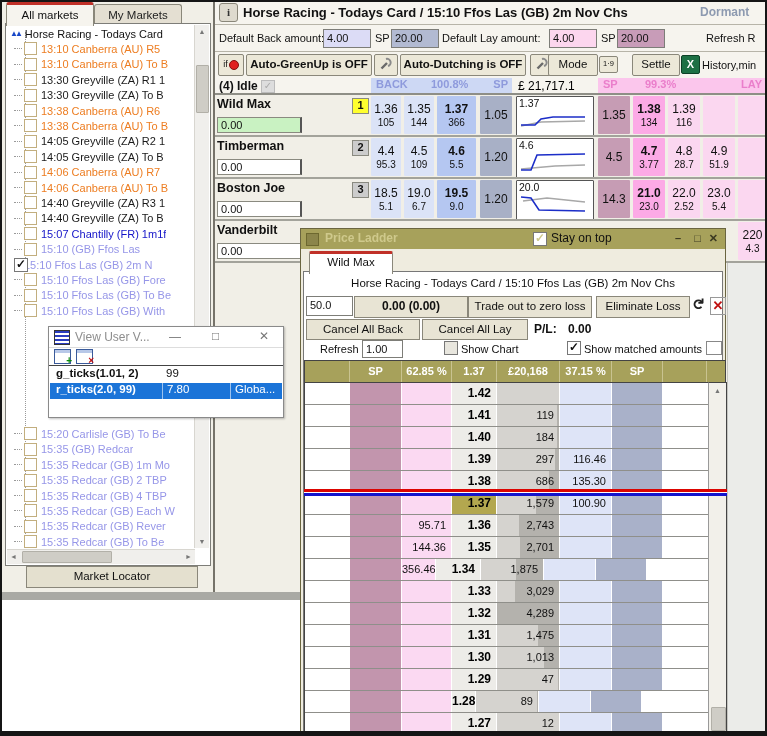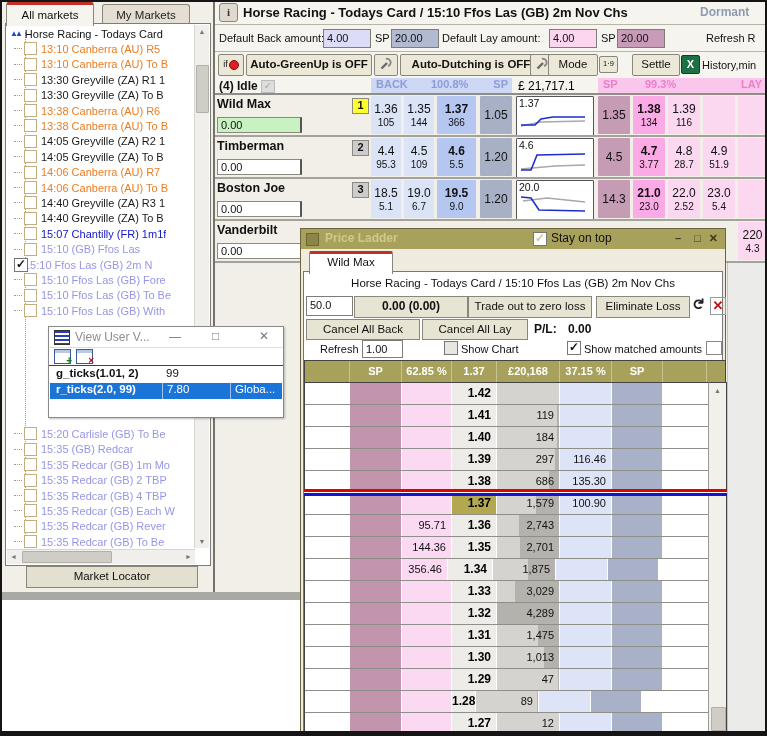--- a/index.html
+++ b/index.html
@@ -6,21 +6,21 @@
   .screen{position:relative;width:767px;height:736px;background:#f1efe7;overflow:hidden;
     font-family:"Liberation Sans",sans-serif;font-size:11px;color:#111;}
   .abs{position:absolute;}
   
   .fr{position:absolute;background:#151515;z-index:60;}
   
   .sidebar{position:absolute;left:2px;top:2px;width:211px;height:590px;background:#f1efe7;border-right:2px solid #6b6b66;z-index:5;}
   .tab{position:absolute;top:0;height:21px;line-height:20px;text-align:center;font-size:11.5px;
     border:1px solid #8a877a;border-bottom:none;border-radius:3px 3px 0 0;}
   .tab.active{background:#f6f4ee;border-top:3px solid #c03028;font-weight:400;z-index:2;}
-  .tab.inactive{background:#e4dfd2;color:#222;top:2px;height:19px;margin-left:8px;}
+  .tab.inactive{background:#e4dfd2;color:#222;top:2px;height:19px;}
   .treebox{position:absolute;left:3px;top:21px;width:204px;height:541px;background:#fff;border:1px solid #7d7d78;overflow:hidden;}
   .guide{position:absolute;left:19px;top:8px;height:520px;border-left:1px dotted #9a9a9a;}
   .titem{position:absolute;left:8px;height:15px;display:flex;align-items:center;white-space:nowrap;width:186px;overflow:hidden;}
   .titem .stub{width:8px;border-top:1px dotted #9a9a9a;margin-right:2px;flex:none;}
   .tcb{flex:none;width:11px;height:11px;border:1px solid #c2ae7e;background:#fff;margin-right:4px;
     font-size:12px;line-height:9px;text-align:center;color:#111;font-weight:bold;}
   .tlab{overflow:hidden;white-space:nowrap;}
   .c-root .tlab{color:#111;}
   .c-au .tlab{color:#ed7d21;}
   .c-za .tlab{color:#1a1a1a;}
@@ -300,21 +300,21 @@
 </div>
 <div class="hrow" style="top:52px;height:26px;">
   <span class="btn" style="left:3px;top:2px;width:24px;height:20px;font-size:9px;line-height:18px;"><span>if</span><span style="display:inline-block;width:8px;height:8px;border-radius:50%;background:#e02020;border:1px solid #801010;vertical-align:middle;margin-left:1px;"></span></span>
   <span class="btn bold" style="left:31px;top:2px;width:124px;height:20px;line-height:19px;">Auto-GreenUp is OFF</span>
   <span class="btn" style="left:159px;top:2px;width:22px;height:20px;">
         <svg class="wrenchsvg" width="14" height="14" viewBox="0 0 14 14">
           <path d="M2.5 11.5 L8 6" stroke="#6a6a6a" stroke-width="2.4" fill="none"></path>
           <path d="M7 2 a3.4 3.4 0 1 1 2 7" stroke="#8a8a8a" stroke-width="2" fill="none"></path>
         </svg>
       </span>
-  <span class="btn bold" style="left:185px;top:2px;width:124px;height:20px;line-height:19px;padding-left:8px;">Auto-Dutching is OFF</span>
+  <span class="btn bold" style="left:185px;top:2px;width:124px;height:20px;line-height:19px;">Auto-Dutching is OFF</span>
   <span class="btn" style="left:315px;top:2px;width:22px;height:20px;">
         <svg class="wrenchsvg" width="14" height="14" viewBox="0 0 14 14">
           <path d="M2.5 11.5 L8 6" stroke="#6a6a6a" stroke-width="2.4" fill="none"></path>
           <path d="M7 2 a3.4 3.4 0 1 1 2 7" stroke="#8a8a8a" stroke-width="2" fill="none"></path>
         </svg>
       </span>
   <span class="btn" style="left:333px;top:2px;width:48px;height:20px;line-height:19px;">Mode</span>
   <span class="btn" style="left:384px;top:4px;width:17px;height:15px;font-size:7.5px;line-height:14px;">1·9</span>
   <span class="btn" style="left:417px;top:2px;width:46px;height:20px;line-height:19px;">Settle</span>
   <span class="excel abs" style="left:466px;top:3px;width:17px;height:17px;line-height:16px;font-size:11px;">X</span>
@@ -595,21 +595,21 @@
             <div class="lc c2" style="width: 50px;">144.36</div>
             <div class="lc c3" style="width: 45px;">1.35</div>
             <div class="lc c4" style="width: 63px; text-align: right;"><span class="bar" style="width: 63%;"></span><span class="num">2,701</span></div>
             <div class="lc c5" style="width: 52px;"></div>
             <div class="lc c6" style="width: 51px;"></div>
             <div class="lc c7" style="width: 44px;"></div>
           </div>
           <div class="lrow">
             <div class="lc c0" style="width: 45px;"></div>
             <div class="lc c1" style="width: 52px;"></div>
-            <div class="lc c2" style="width: 46px;">356.46</div>
+            <div class="lc c2" style="width: 34px;">356.46</div>
             <div class="lc c3" style="width: 45px;">1.34</div>
             <div class="lc c4" style="width: 63px;"><span class="bar" style="width: 44%;"></span><span class="num">1,875</span></div>
             <div class="lc c5" style="width: 52px;"></div>
             <div class="lc c6" style="width: 51px;"></div>
             <div class="lc c7" style="width: 44px;"></div>
           </div>
           <div class="lrow">
             <div class="lc c0" style="width: 45px;"></div>
             <div class="lc c1" style="width: 52px;"></div>
             <div class="lc c2" style="width: 50px;"></div>

